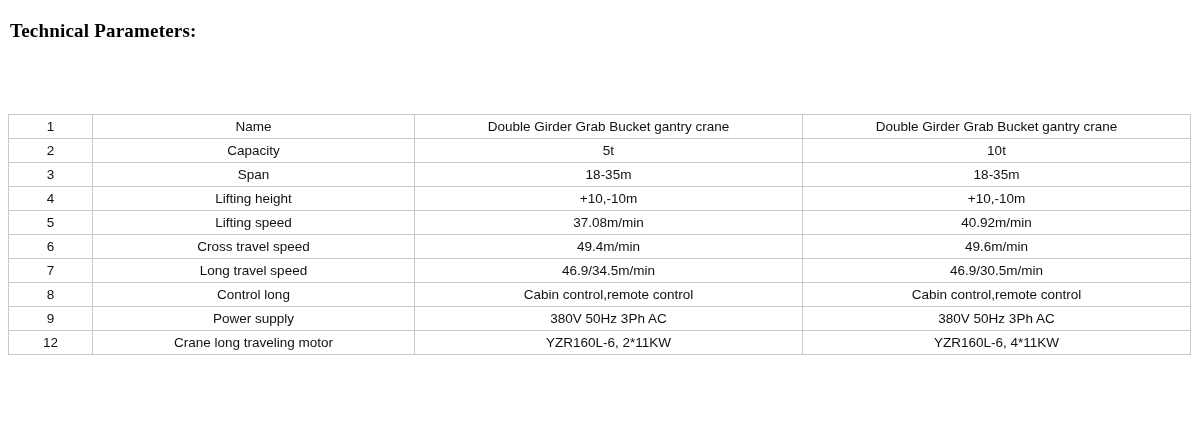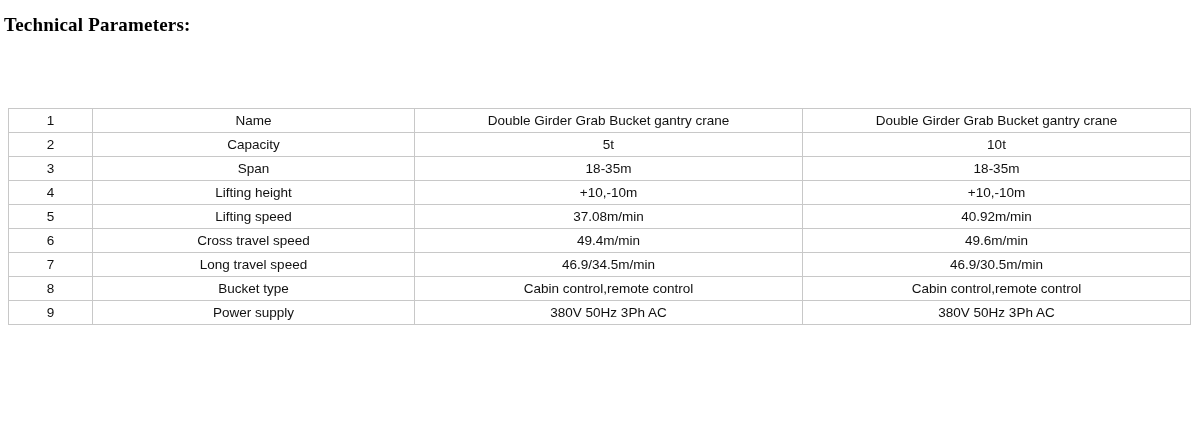--- a/index.html
+++ b/index.html
@@ -19,21 +19,21 @@
     width: 1198px;
     height: 444px;
     box-sizing: border-box;
   }
   .heading {
     font-family: "Liberation Serif", serif;
     font-weight: bold;
     font-size: 19px;
     color: #000000;
     padding: 14px 0 0 4px;
-    margin: 0;
+    margin: 6px;
     letter-spacing: 0.2px;
   }
   .table-wrap {
     position: absolute;
     left: 8px;
     top: 108px;
     width: 1182px;
   }
   table.spec {
     border-collapse: collapse;
@@ -110,27 +110,33 @@
           <td>49.6m/min</td>
         </tr>
         <tr>
           <td>7</td>
           <td>Long travel speed</td>
           <td>46.9/34.5m/min</td>
           <td>46.9/30.5m/min</td>
         </tr>
         <tr>
           <td>8</td>
-          <td>Bucket type</td>
+          <td>Control long</td>
           <td>Cabin control,remote control</td>
           <td>Cabin control,remote control</td>
         </tr>
         <tr>
           <td>9</td>
           <td>Power supply</td>
           <td>380V 50Hz 3Ph AC</td>
           <td>380V 50Hz 3Ph AC</td>
         </tr>
+        <tr>
+          <td>12</td>
+          <td>Crane long traveling motor</td>
+          <td>YZR160L-6, 2*11KW</td>
+          <td>YZR160L-6, 4*11KW</td>
+        </tr>
       </tbody>
     </table>
   </div>
 
 </div>
 
 </body></html>

